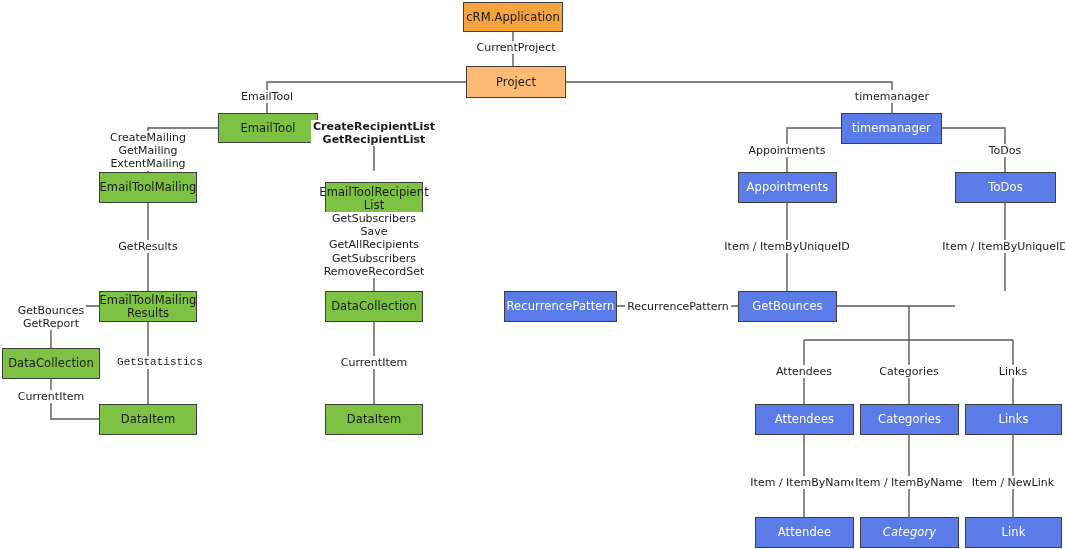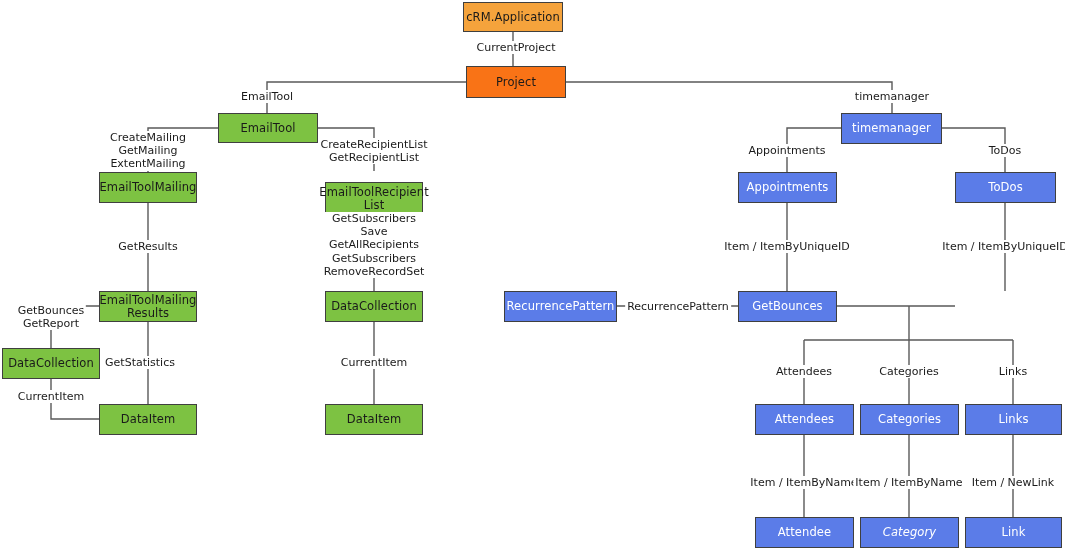--- a/index.html
+++ b/index.html
@@ -24,21 +24,21 @@
     align-items:center;
     justify-content:center;
     text-align:center;
     font-size:11.5px;
     line-height:13px;
     letter-spacing:0.1px;
     z-index:3;
     padding:0 0;
   }
   .node.app{background:#f5a33c;color:#1a1a1a;}
-  .node.proj{background:#f97316;color:#1a1a1a;}
+  .node.proj{background:#fdba74;color:#1a1a1a;}
   .node.green{background:#7dc242;color:#1a1a1a;}
   .node.blue{background:#5b7ce8;color:#ffffff;}
   .elabel{
     position:absolute;
     font-size:11px;
     line-height:13.2px;
     color:#1a1a1a;
     text-align:center;
     white-space:pre;
     z-index:4;
@@ -77,31 +77,31 @@
       <polyline points="804,435 804,517" fill="none" stroke="#595959" stroke-width="1.4"></polyline>
       <polyline points="909,435 909,517" fill="none" stroke="#595959" stroke-width="1.4"></polyline>
       <polyline points="1013,435 1013,517" fill="none" stroke="#595959" stroke-width="1.4"></polyline>
     </svg>
 <div class="elabel" style="left: 516px; top: 41px;">CurrentProject</div>
     <div class="elabel" style="left: 267px; top: 90px;">EmailTool</div>
     <div class="elabel" style="left: 892px; top: 90px;">timemanager</div>
     <div class="elabel" style="left: 148px; top: 131px;">CreateMailing
 GetMailing
 ExtentMailing</div>
-    <div class="elabel" style="left: 374px; top: 138px;">CreateRecipientList
+    <div class="elabel" style="left: 374px; top: 120px; font-weight: bold;">CreateRecipientList
 GetRecipientList</div>
     <div class="elabel" style="left: 148px; top: 240px;">GetResults</div>
     <div class="elabel" style="left: 374px; top: 212px;">GetSubscribers
 Save
 GetAllRecipients
 GetSubscribers
 RemoveRecordSet</div>
     <div class="elabel" style="left: 51px; top: 304px;">GetBounces
 GetReport</div>
-    <div class="elabel" style="left: 140px; top: 356px;">GetStatistics</div>
+    <div class="elabel" style="left: 160px; top: 356px; font-family: Liberation Mono, monospace;">GetStatistics</div>
     <div class="elabel" style="left: 51px; top: 390px;">CurrentItem</div>
     <div class="elabel" style="left: 374px; top: 356px;">CurrentItem</div>
     <div class="elabel" style="left: 787px; top: 144px;">Appointments</div>
     <div class="elabel" style="left: 1005px; top: 144px;">ToDos</div>
     <div class="elabel" style="left: 787px; top: 240px;">Item / ItemByUniqueID</div>
     <div class="elabel" style="left: 1005px; top: 240px;">Item / ItemByUniqueID</div>
     <div class="elabel" style="left: 678px; top: 300px;">RecurrencePattern</div>
     <div class="elabel" style="left: 804px; top: 365px;">Attendees</div>
     <div class="elabel" style="left: 909px; top: 365px;">Categories</div>
     <div class="elabel" style="left: 1013px; top: 365px;">Links</div>

